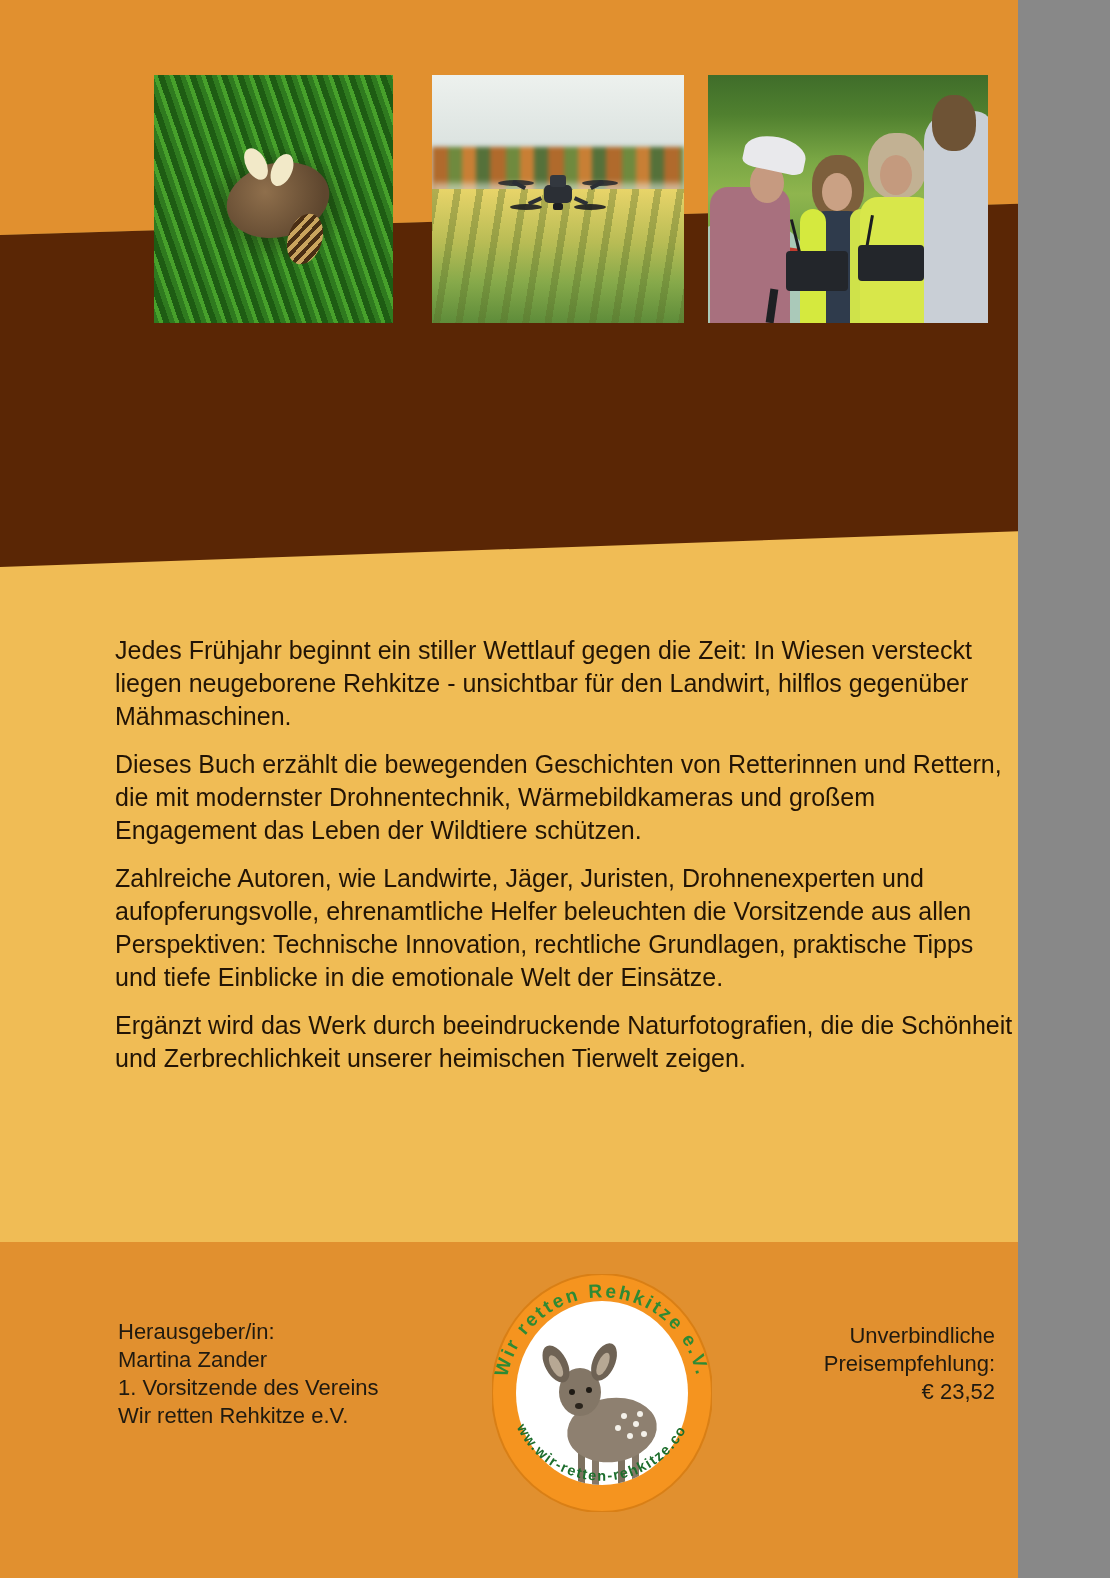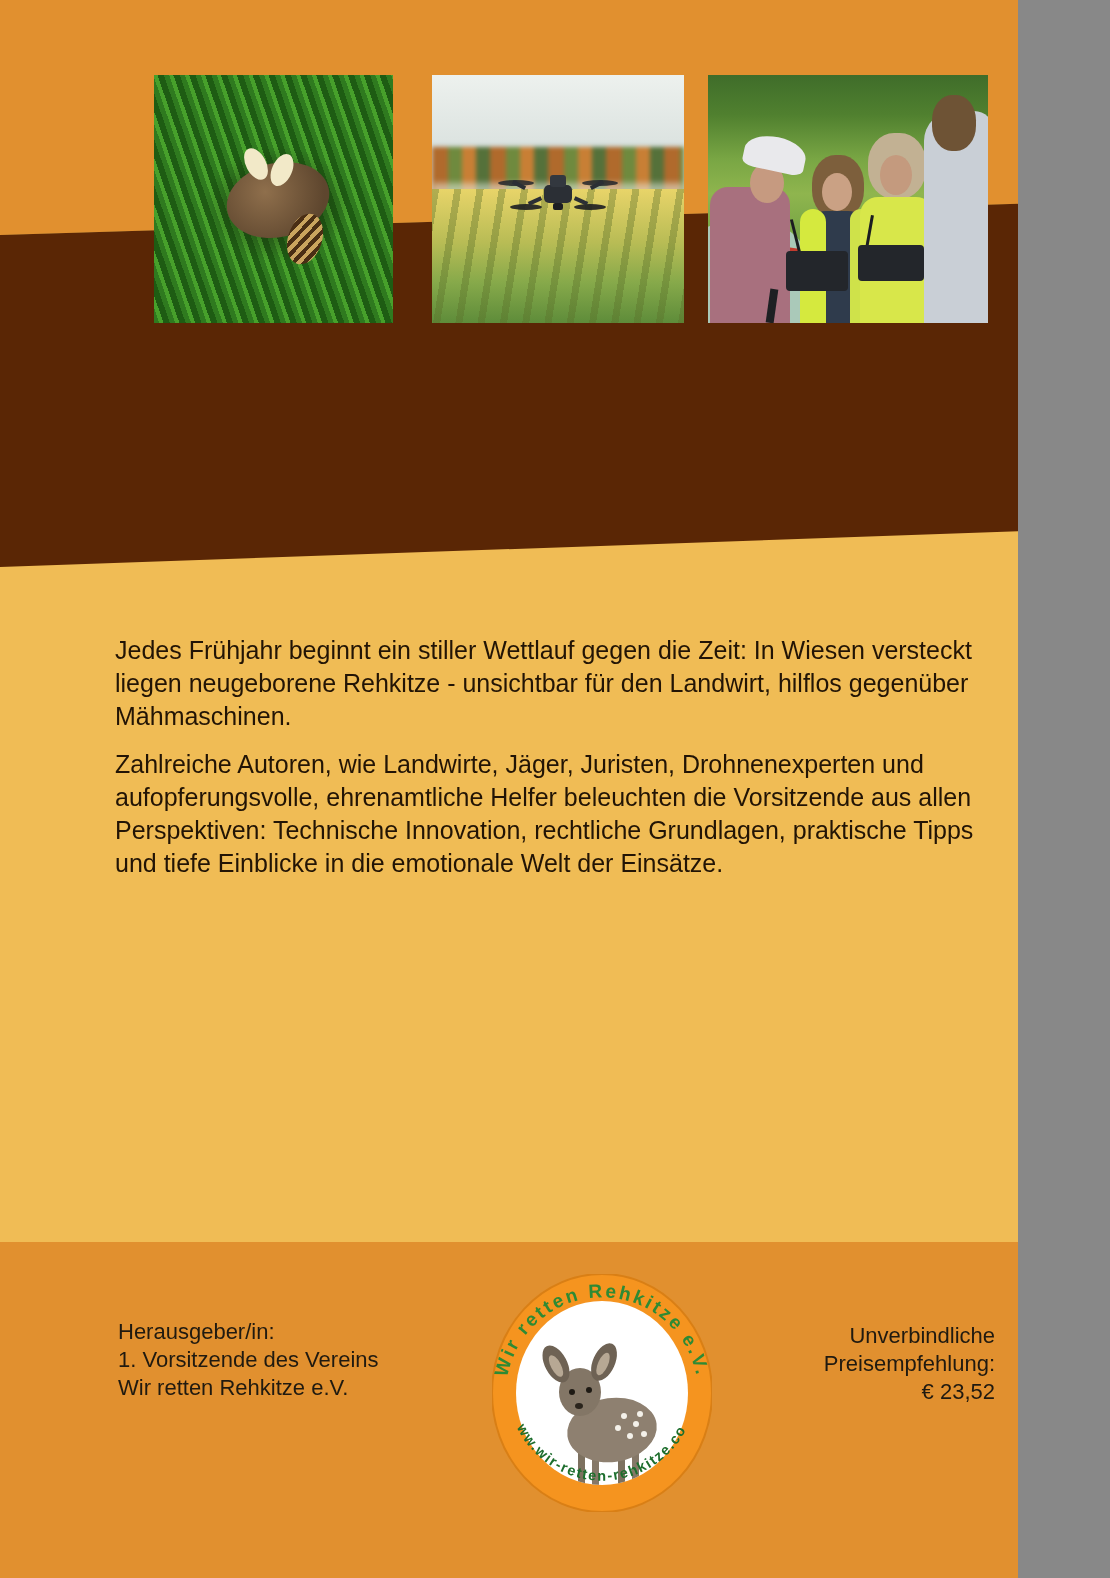--- a/index.html
+++ b/index.html
@@ -145,26 +145,29 @@
     <div class="p3-ctrl p3-ctrl-1"></div>
     <div class="p3-ctrl p3-ctrl-2"></div>
     <div class="p3-tripod"></div>
   </div>
 
   <div class="book-title">Kitzrettung in der Praxis</div>
   <div class="book-subtitle">Einsatz mit Herz, Verantwortung und Drohne</div>
 
   <div class="blurb">
     <p>Jedes Frühjahr beginnt ein stiller Wettlauf gegen die Zeit: In Wiesen versteckt liegen neugeborene Rehkitze - unsichtbar für den Landwirt, hilflos gegenüber Mähmaschinen.</p>
+    <p>Dieses Buch erzählt die bewegenden Geschichten von Retterinnen und Rettern, die mit modernster Drohnentechnik, Wärmebildkameras und großem Engagement das Leben der Wildtiere schützen.</p>
     <p>Zahlreiche Autoren, wie Landwirte, Jäger, Juristen, Drohnenexperten und aufopferungsvolle, ehrenamtliche Helfer beleuchten die Vorsitzende aus allen Perspektiven: Technische Innovation, rechtliche Grundlagen, praktische Tipps und tiefe Einblicke in die emotionale Welt der Einsätze.</p>
+    <p>Ergänzt wird das Werk durch beeindruckende Naturfotografien, die die Schönheit und Zerbrechlichkeit unserer heimischen Tierwelt zeigen.</p>
   </div>
 
   <div class="footer">
     <div class="publisher">
       <div class="label">Herausgeber/in:</div>
+      <div>Martina Zander</div>
       <div>1. Vorsitzende des Vereins</div>
       <div>Wir retten Rehkitze e.V.</div>
     </div>
 
     <svg class="logo" viewBox="0 0 220 238">
       <defs>
         <clipPath id="innerClip">
             <ellipse cx="110" cy="119" rx="86" ry="92"></ellipse>
           </clipPath>
         <path id="arcTop" d="M 19 150 A 96 96 0 1 1 201 150" fill="none"></path>

